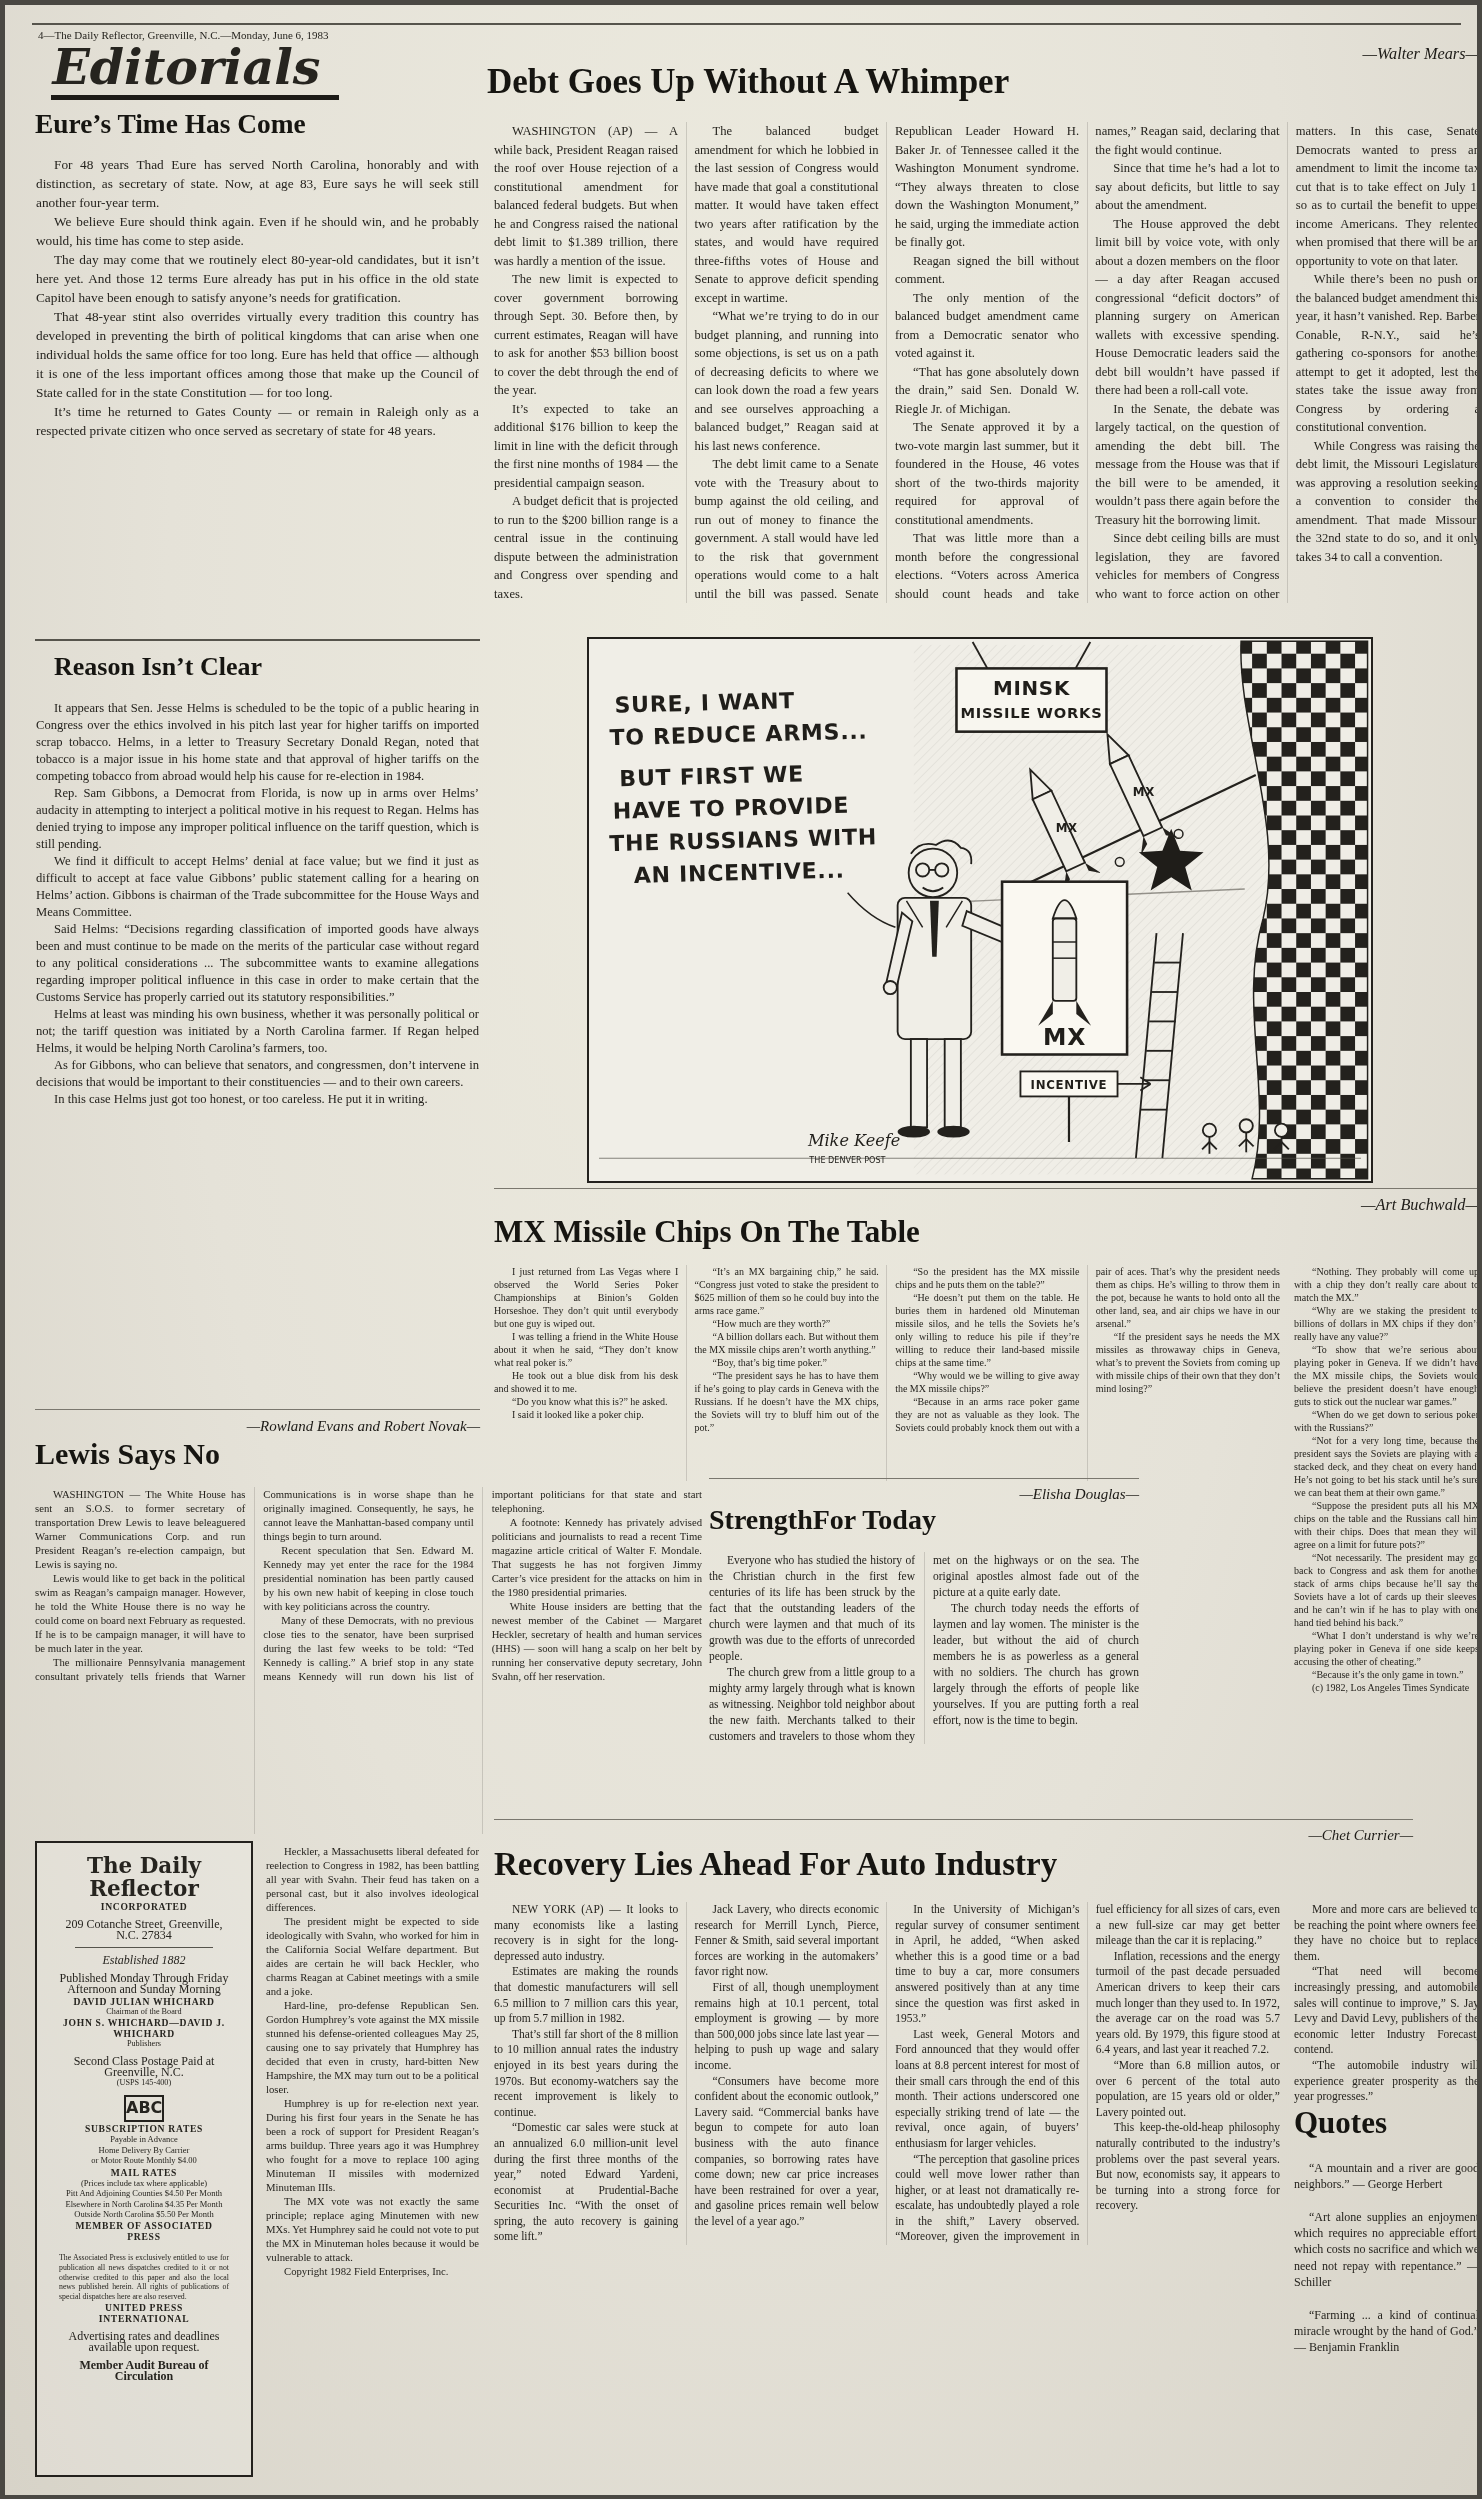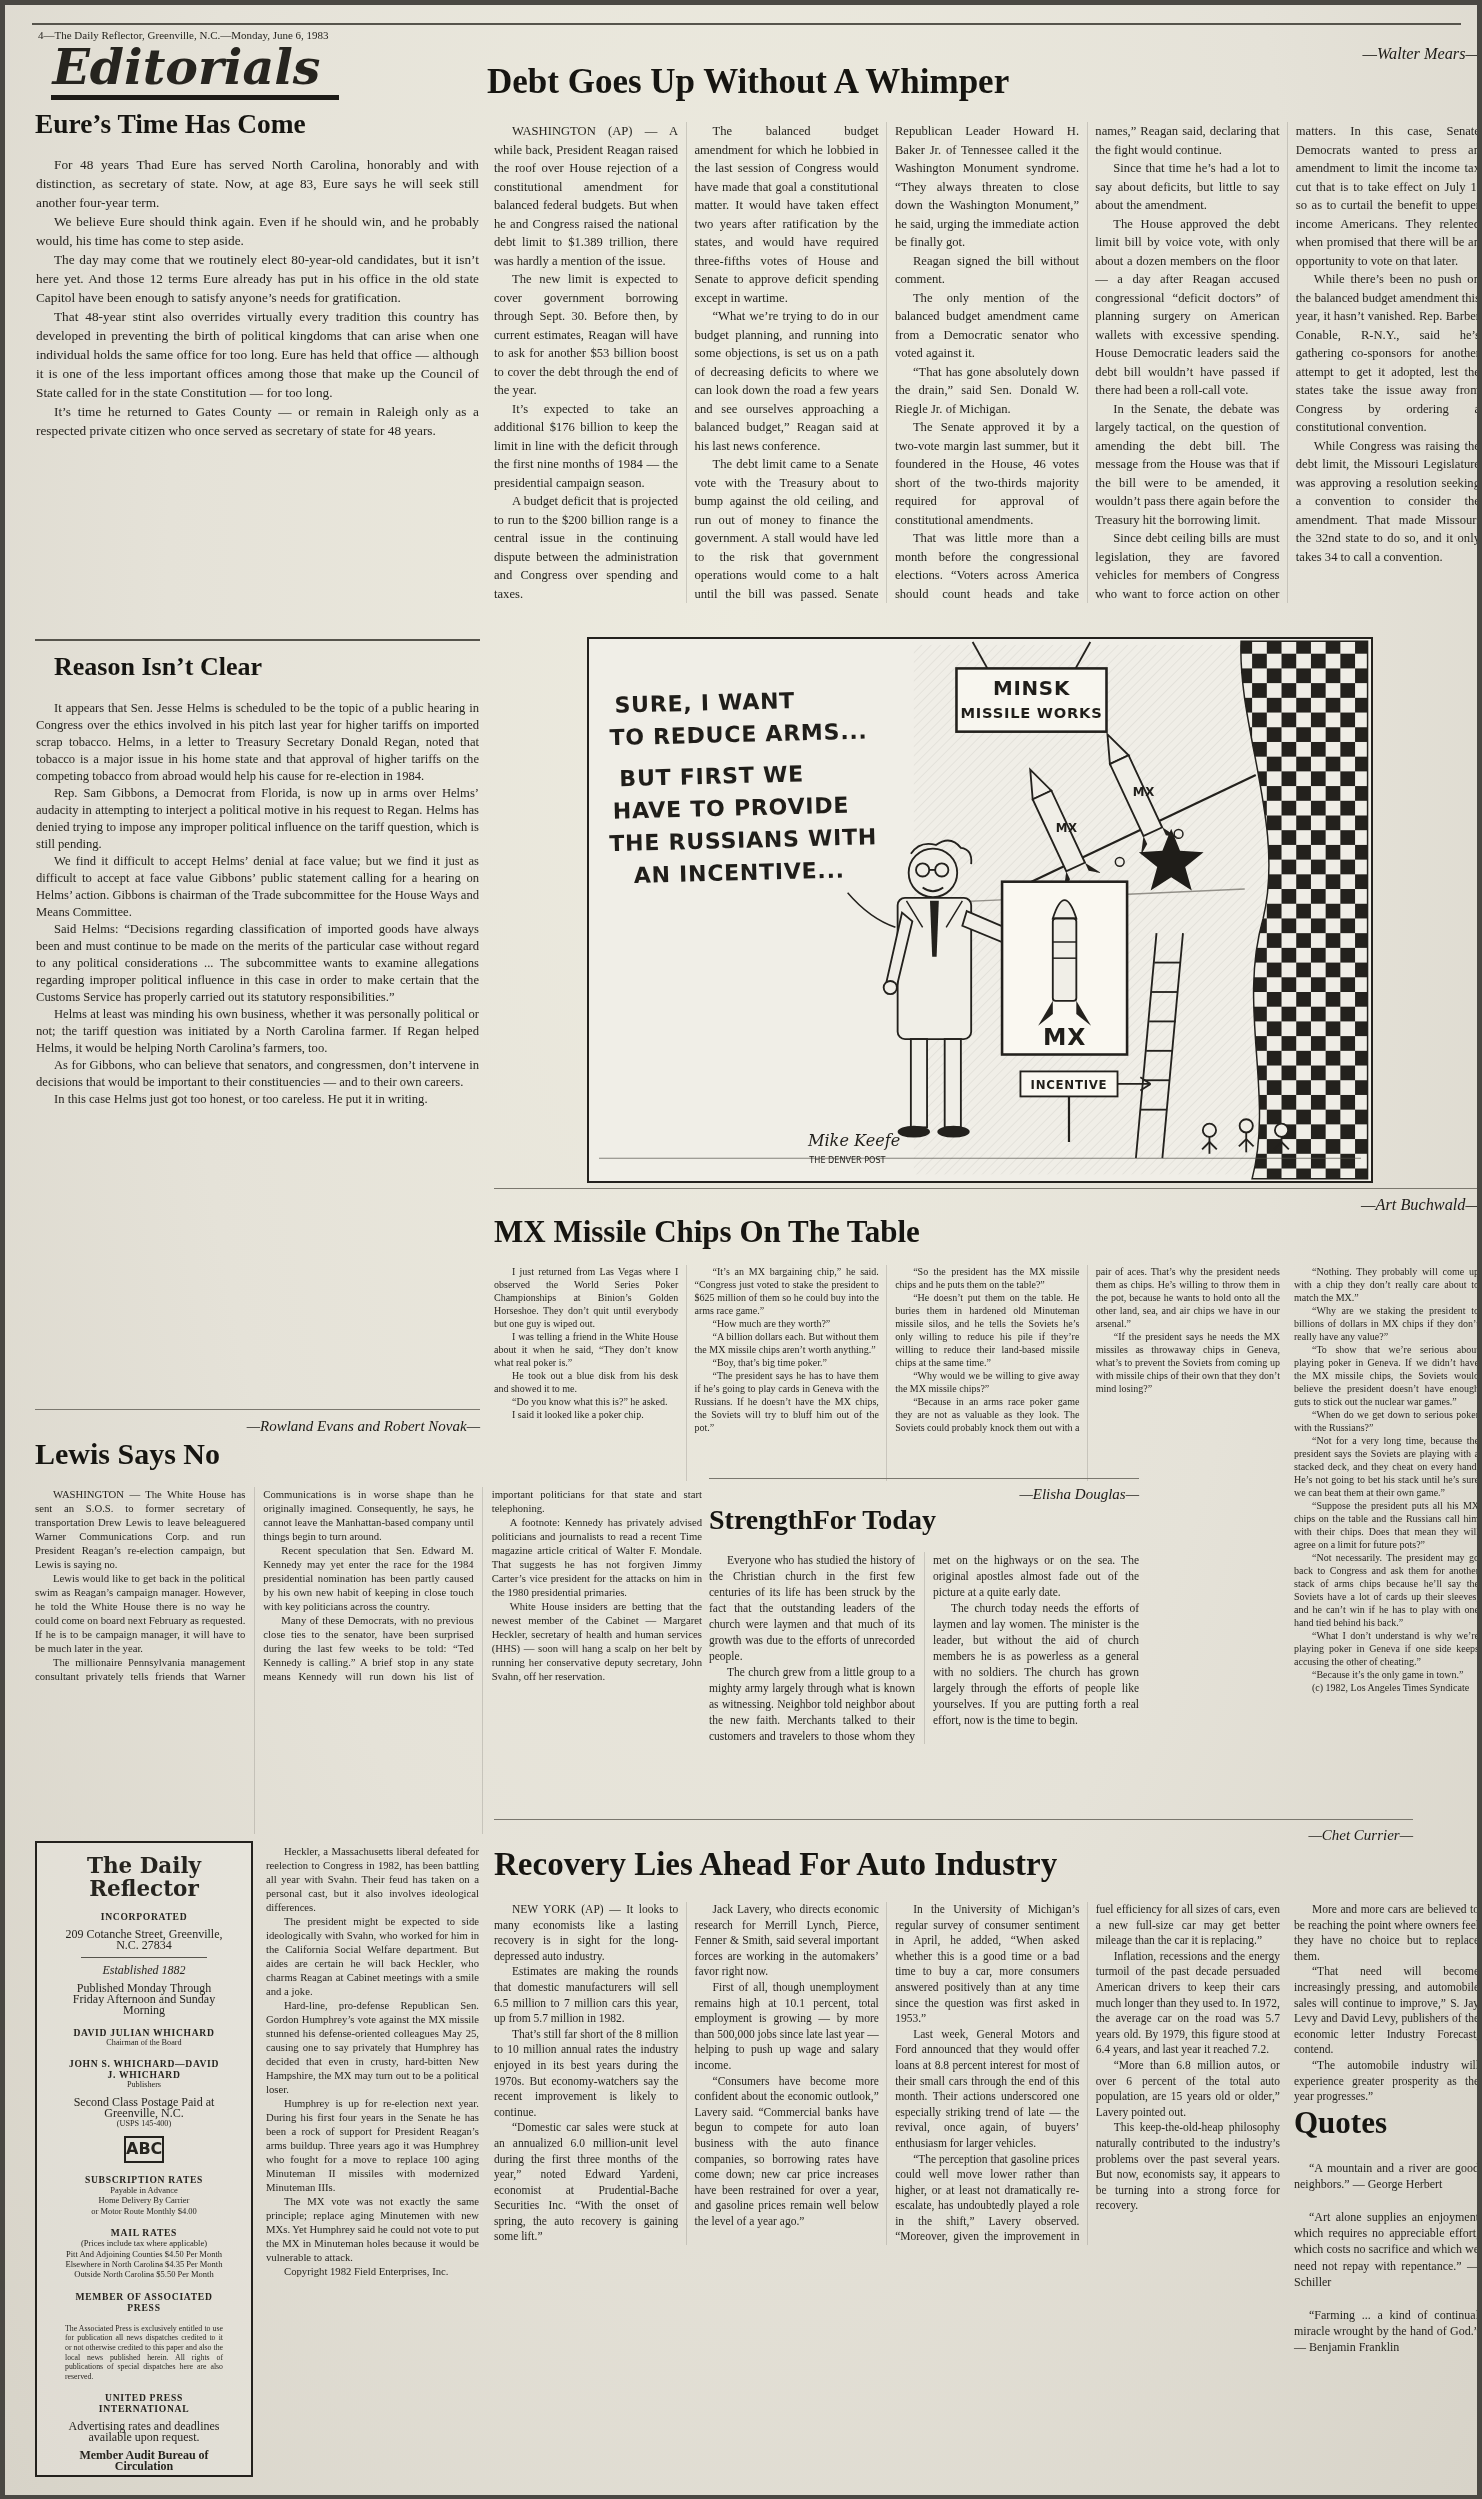--- a/index.html
+++ b/index.html
@@ -59,23 +59,23 @@
   #currier-headline{left:489px;top:1842px;width:919px;font-size:33px}
   #currier-body{left:489px;top:1897px;width:786px;font-size:11.5px;line-height:15.6px;
      column-count:4;column-gap:16.3px;column-rule:0.7px solid rgba(90,88,80,.22)}
   #currier-cont{left:1289px;top:1897px;width:185px;font-size:11.5px;line-height:15.6px}
 
   #quotes-headline{left:1289px;top:2102px;width:185px;font-size:31px}
   #quotes-body{left:1289px;top:2155px;width:185px;font-size:12px;line-height:16.3px}
   #quotes-body p{margin:0 0 16.3px;text-indent:15px;text-align:justify}
 
   #masthead-box{position:absolute;left:30px;top:1836px;width:218px;height:636px;border:2.2px solid #23211d;
-     background:rgba(255,255,255,.18);padding:12px 28px;text-align:center;font-family:"Liberation Serif",serif}
+     background:rgba(255,255,255,.18);padding:12px 22px;text-align:center;font-family:"Liberation Serif",serif}
   .m-name{font-family:"DejaVu Serif",serif;font-weight:bold;font-size:21.5px;line-height:1.05}
-  .m-caps{font-weight:bold;font-size:9.6px;letter-spacing:0.7px;margin-top:11px}
+  .m-caps{font-weight:bold;font-size:9.6px;letter-spacing:0.7px;margin-top:1px}
   .m-small{font-size:12px;line-height:11px;margin-top:7px}
   .m-tiny{font-size:8.2px;line-height:9.6px}
   .m-it{font-style:italic}
   .m-bold{font-weight:bold}
   .m-rule{height:0.7px;background:#56544c;margin:6px 16.3px}
   .m-lines p{margin:0;font-size:8.5px;line-height:10.4px;text-indent:0;text-align:center}
   .m-ap{font-size:7.8px;line-height:9.6px;text-align:justify;margin-top:11px}
   .abc{width:40px;height:27px;border:2.2px solid #23211d;margin:7.4px auto 1.5px;font-weight:bold;
      font-size:16px;line-height:22px;font-family:"DejaVu Sans",sans-serif}
 

